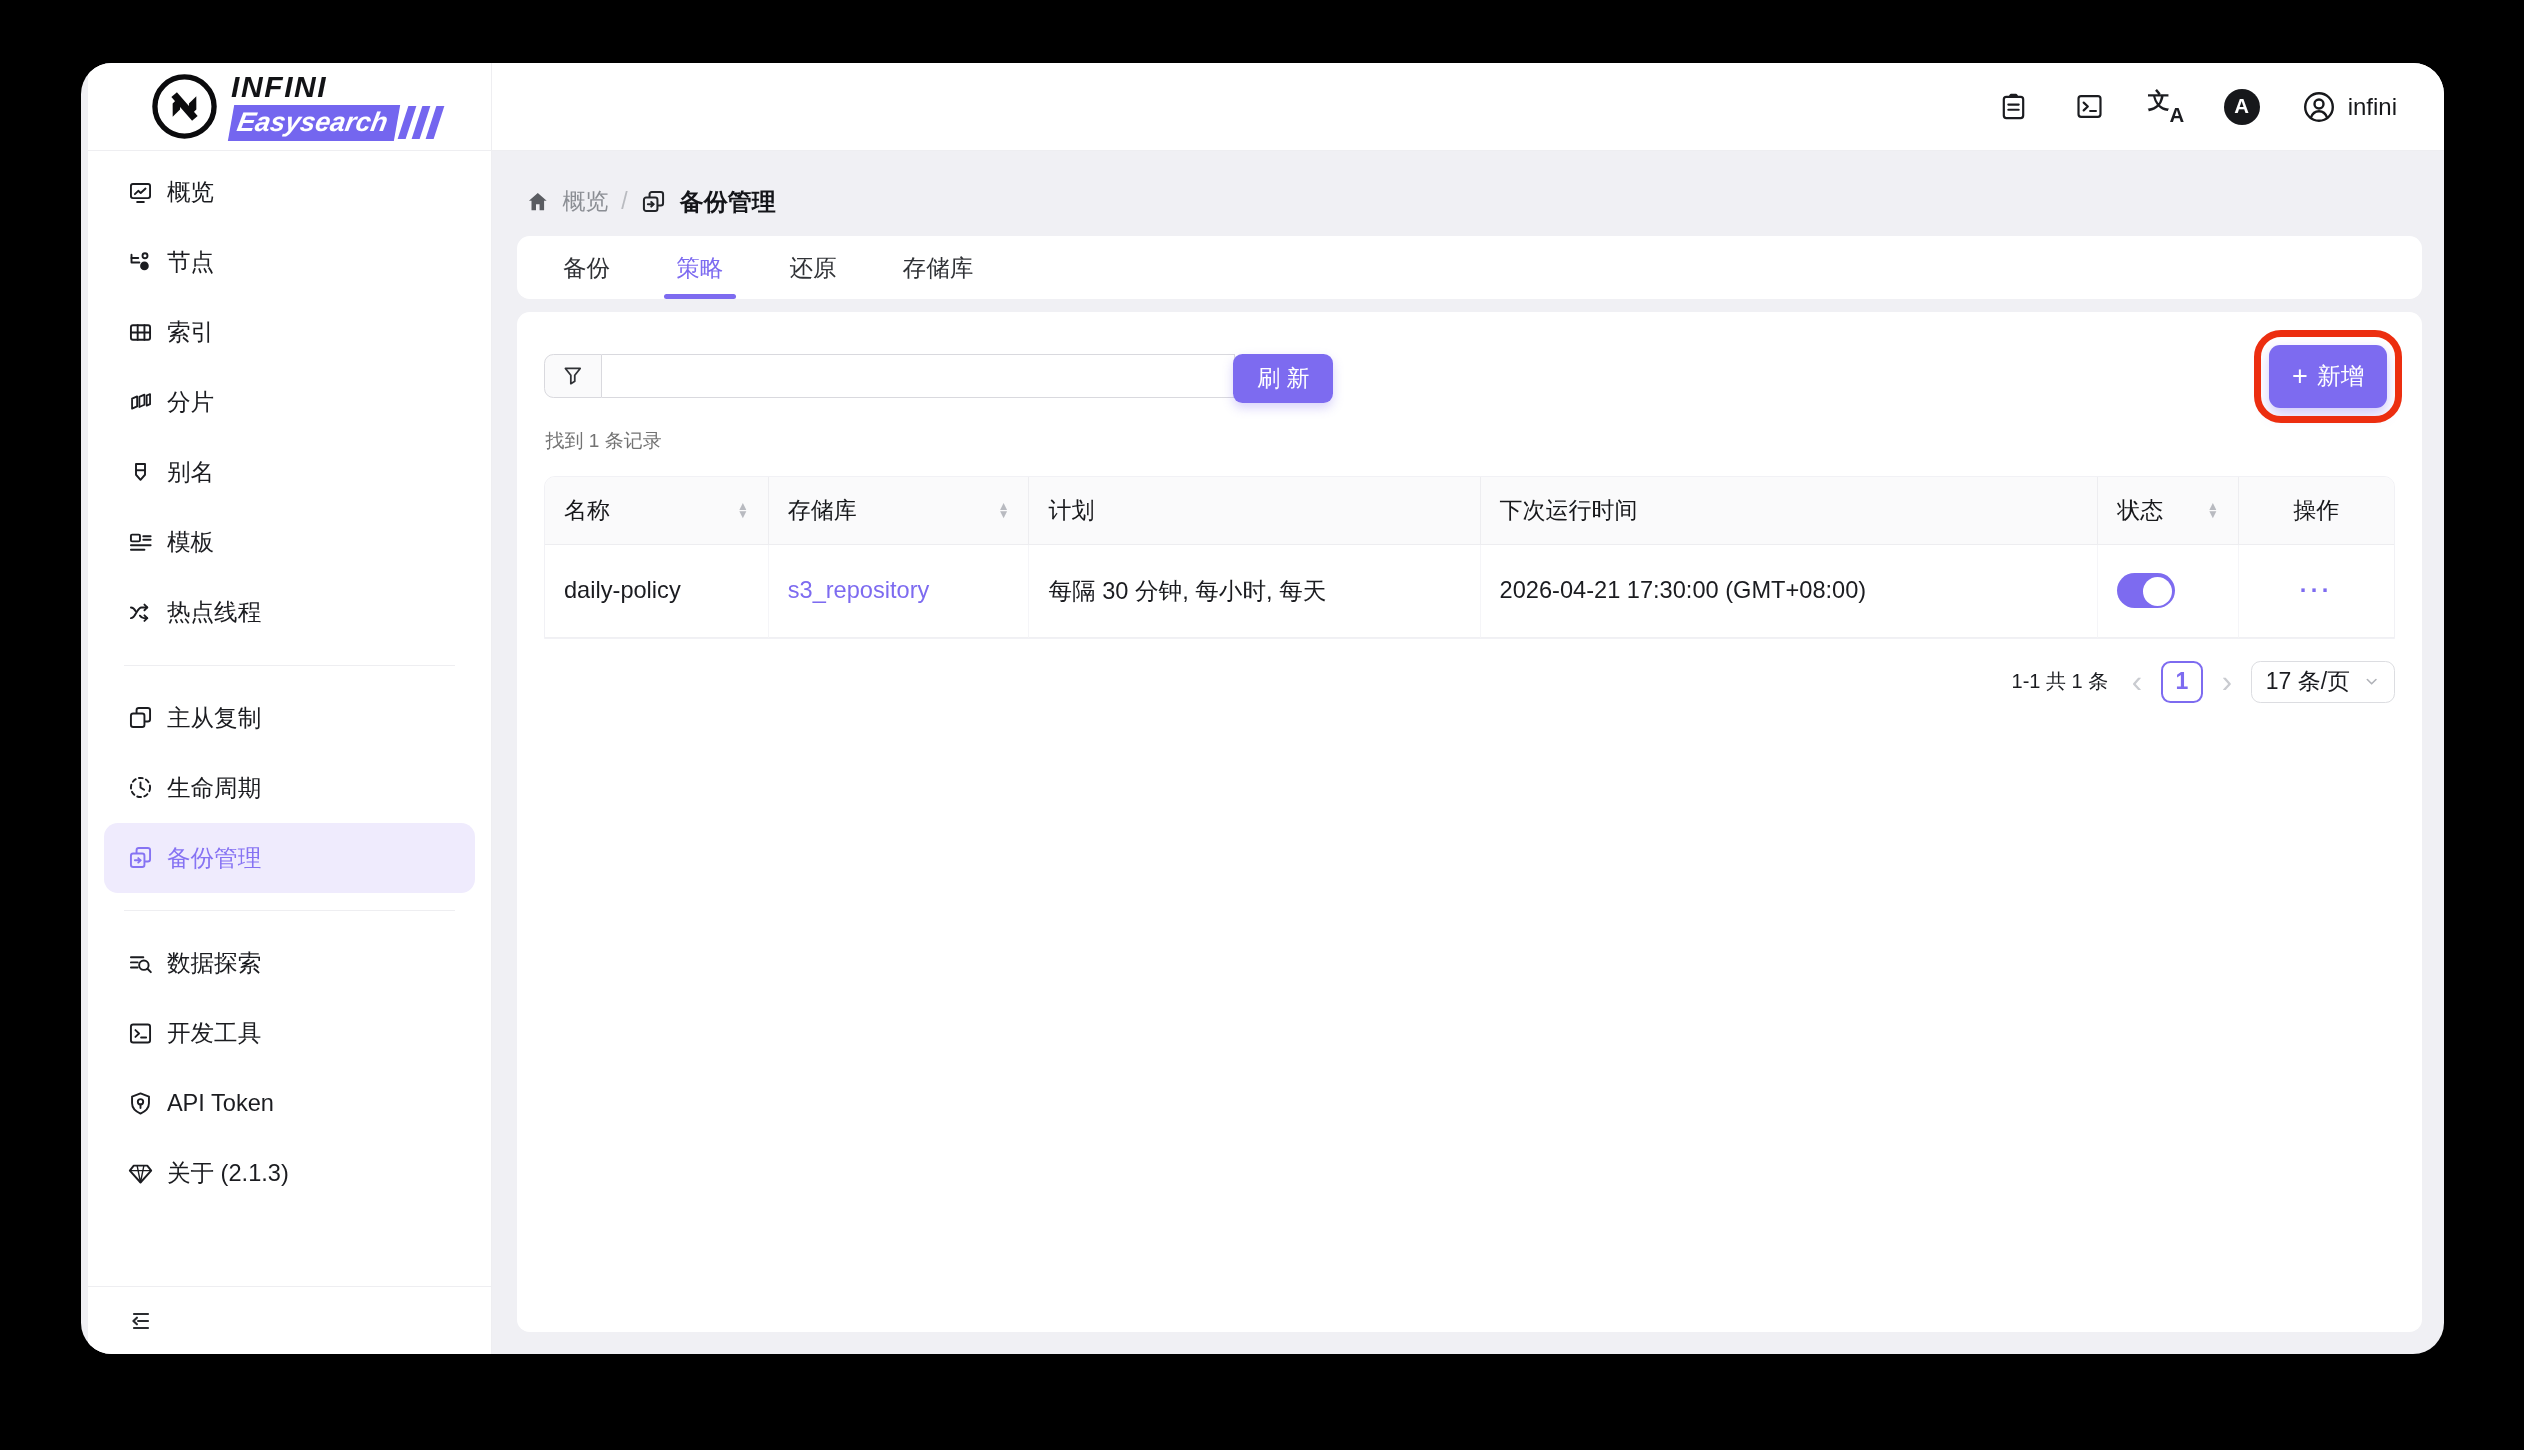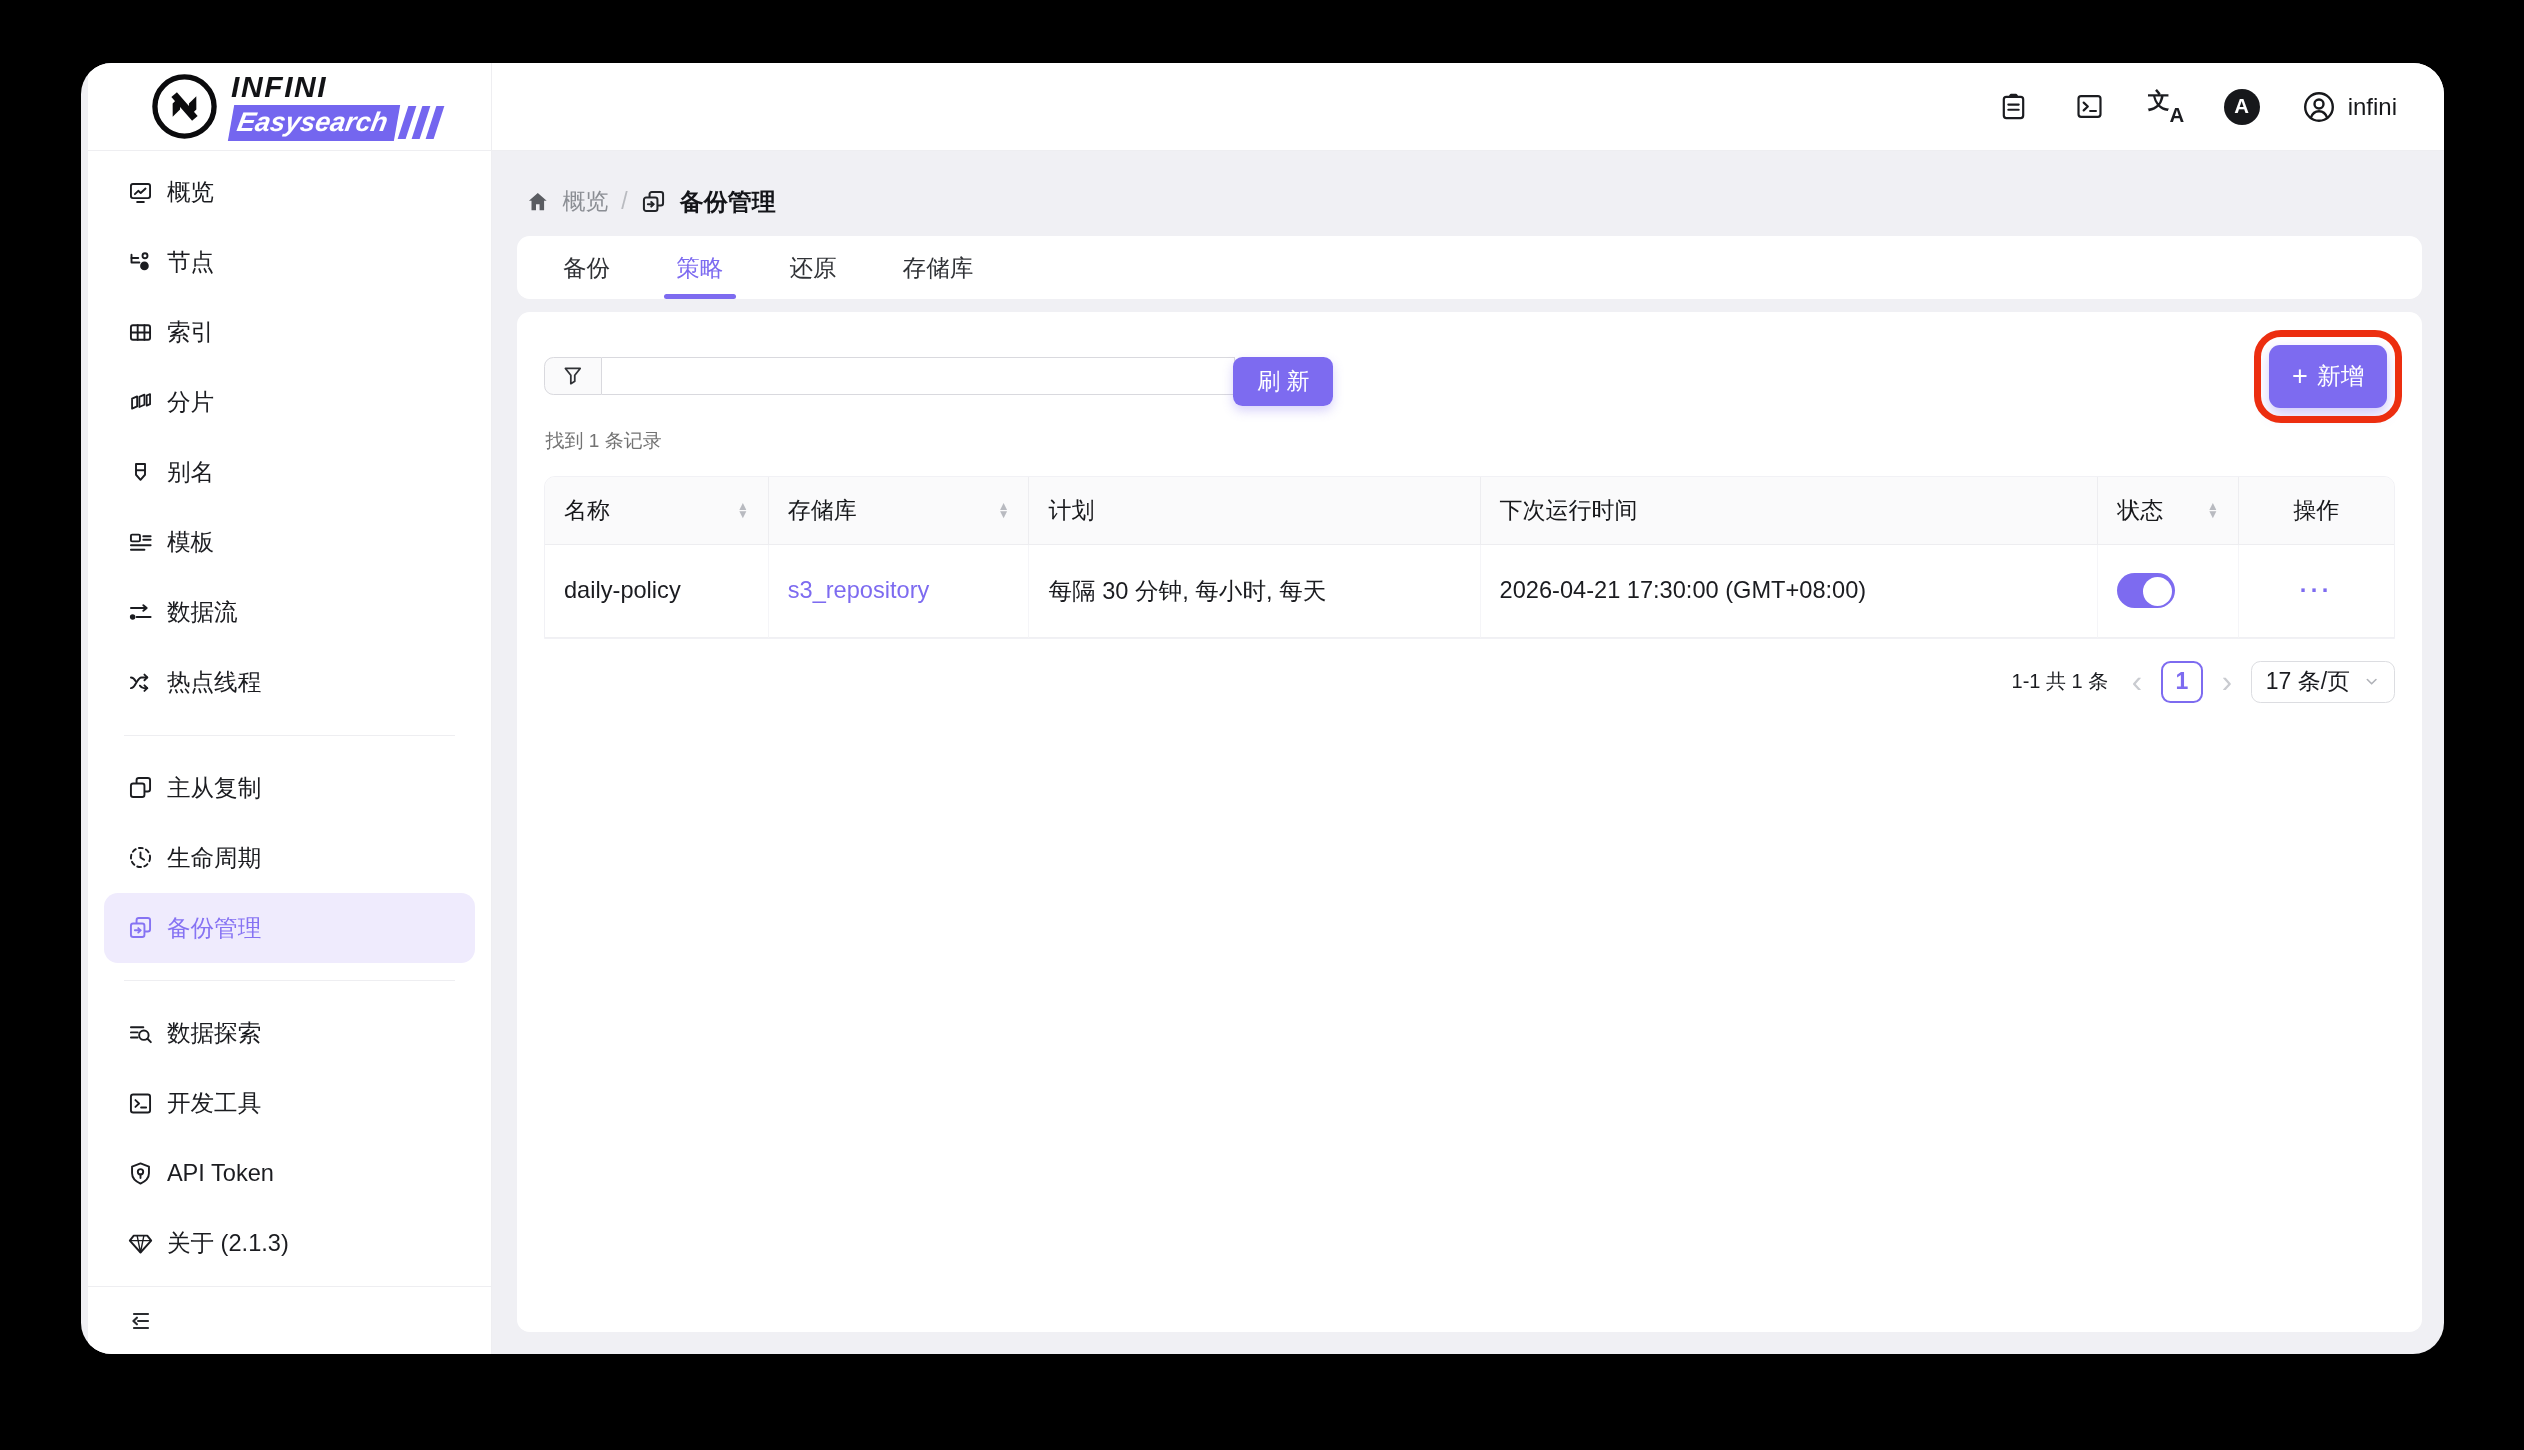--- a/index.html
+++ b/index.html
@@ -38,21 +38,21 @@
   .crumb-muted { font-size:23px; color:#8B8E94; }
   .crumb-sep { font-size:23px; color:#B9BBC0; }
   .crumb-current { font-size:24px; color:#141519; font-weight:700; }
   .breadcrumb svg { display:block; }
   .tab-card { background:#fff; border-radius:12.6px; height:63px; display:flex; align-items:center; padding:0 46px; gap:66px; }
   .tab { position:relative; height:100%; display:flex; align-items:center; font-size:23.6px; font-weight:500; color:#303236; cursor:pointer; }
   .tab.active { color:#7D6BF0; }
   .tab.active::after { content:""; position:absolute; left:50%; transform:translateX(-50%); bottom:0; width:72px; height:5.5px; border-radius:3.9px; background:#7D6BF0; }
   .content-card { background:#fff; border-radius:12.6px; margin-top:12.6px; height:1020px; padding:33px 27px; }
   .toolbar { display:flex; align-items:center; justify-content:space-between; }
-  .filter-group { display:flex; align-items:stretch; height:38px;justify-content:flex-end; }
+  .filter-group { display:flex; align-items:stretch; height:44px;justify-content:flex-end; }
   .filter-addon { width:58px; background:#FAFAFB; border:1.6px solid #D9D9DE; border-radius:9.4px 0 0 9.4px; display:flex; align-items:center; justify-content:center; color:#303236; cursor:pointer; }
   .filter-addon svg { width:23.6px; height:23.6px; }
   .filter-input { width:633px; border:1.6px solid #D9D9DE; border-left:none; background:#fff; font-size:22px; padding:0 15.7px; outline:none; color:#1B1C20; font-family:inherit; }
   .btn-refresh { width:100px; height:49px; margin-left:-1.6px; background:#7D6BF0; color:#fff; border:none; border-radius:9.4px; font-size:23px; font-family:inherit; cursor:pointer; box-shadow:0 4.7px 11px rgba(125,107,240,.30); }
   .add-wrap { position:relative; margin-right:7.9px; }
   .btn-add { width:118px; height:63px; background:#7D6BF0; color:#fff; border:none; border-radius:11px; font-size:23.6px; font-family:inherit; display:flex; align-items:center; justify-content:center; gap:9.4px; cursor:pointer; box-shadow:0 6.3px 14px rgba(125,107,240,.35); }
   .add-plus { font-size:27px; font-weight:400; line-height:1; }
   .annotation-ring { position:absolute; inset:-15px; border:7.9px solid #EC2E10; border-radius:27px; pointer-events:none; }
   .found-text { margin:20.4px 0 0 1.6px; font-size:19px; color:#737373; }
   
@@ -172,30 +172,20 @@
     </div>
     <div class="side-item">
       <svg viewBox="0 0 24 24" fill="none" stroke="currentColor" stroke-width="1.7" stroke-linecap="round">
           <rect x="3.5" y="5" width="8" height="6" rx="1"></rect>
           <path d="M14.5 6.5H21M14.5 9.5H21M3.5 14.5H21M3.5 18.5h12"></path>
         </svg>
       <span class="side-label">模板</span>
     </div>
     <div class="side-item">
       <svg viewBox="0 0 24 24" fill="none" stroke="currentColor" stroke-width="1.7" stroke-linecap="round" stroke-linejoin="round">
-          <path d="M3.5 8h13.5"></path>
-          <path d="M14.5 5.5L17.5 8l-3 2.5"></path>
-          <circle cx="5" cy="16" r="1.6" fill="currentColor"></circle>
-          <path d="M8.5 16H21"></path>
-          <circle cx="12" cy="8" r="0"></circle>
-        </svg>
-      <span class="side-label">数据流</span>
-    </div>
-    <div class="side-item">
-      <svg viewBox="0 0 24 24" fill="none" stroke="currentColor" stroke-width="1.7" stroke-linecap="round" stroke-linejoin="round">
           <path d="M3.5 17c4.5 0 5-9.5 9.5-9.5h5"></path>
           <path d="M15.5 5l2.5 2.5L15.5 10"></path>
           <path d="M3.5 7.5c2.2 0 3.2 1.6 4.1 3.2"></path>
           <path d="M11.5 14.8c.9 1.3 1.9 2.2 3.5 2.2h3"></path>
           <path d="M15.5 14.5L18 17l-2.5 2.5"></path>
         </svg>
       <span class="side-label">热点线程</span>
     </div>
 
     <div class="side-divider"></div>

